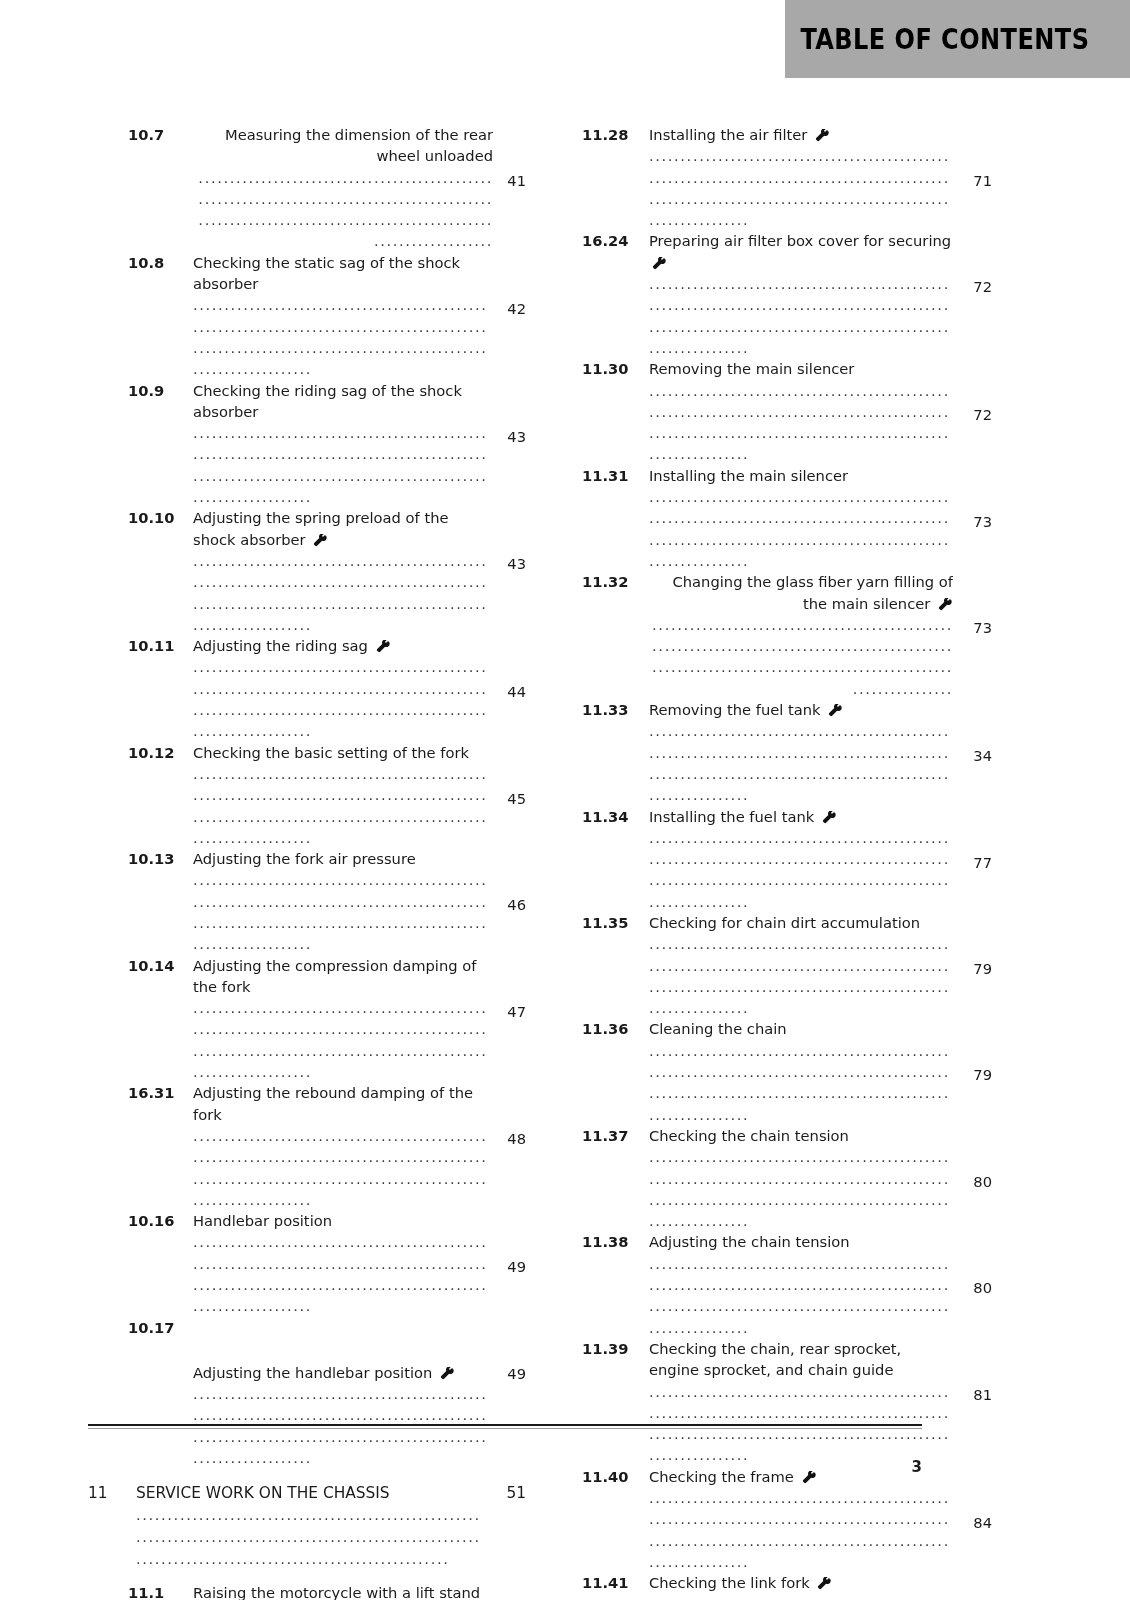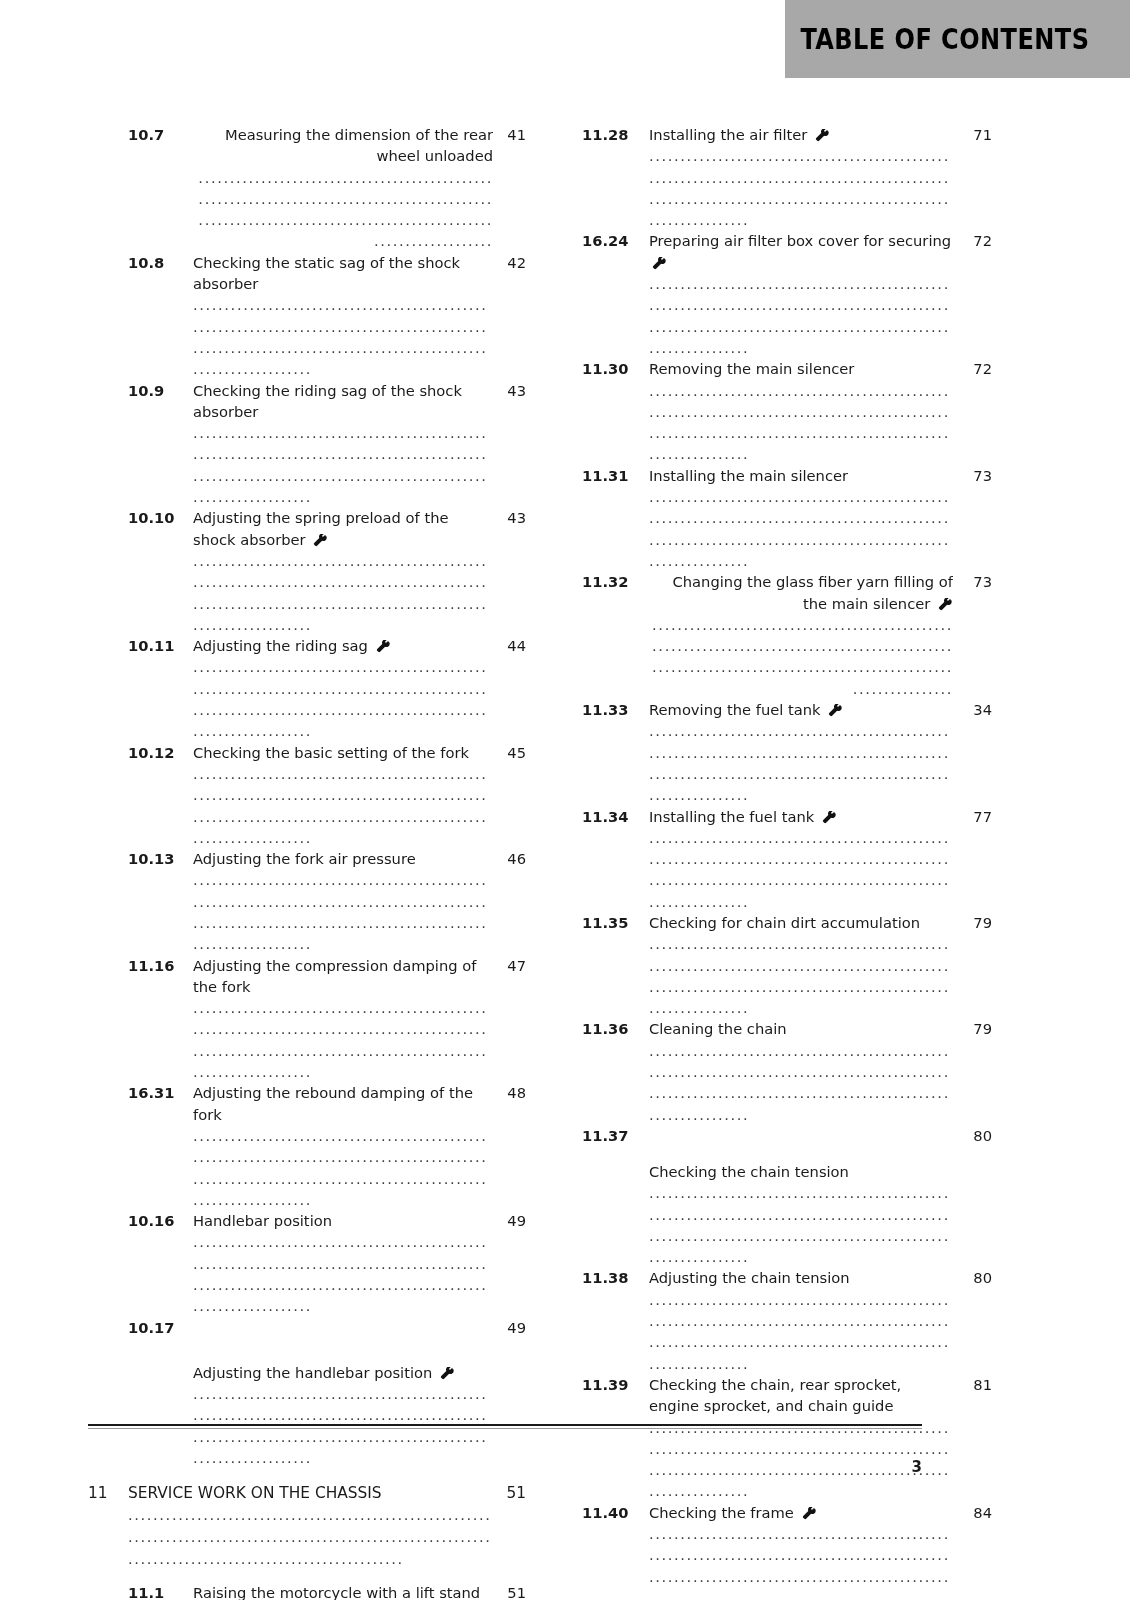--- a/index.html
+++ b/index.html
@@ -77,28 +77,29 @@
   .entry .page {
     flex: 0 0 auto;
     text-align: right;
     white-space: nowrap;
     padding-left: 5px;
   }
 
   
   .entry.sub .num  { width: 60px; margin-left: 40px; font-weight: bold; }
   .entry.sub .body { padding-left: 5px; }
-  .entry.sub .page { width: 28px; }
+  .entry.sub .page { width: 28px; margin-top: 46px; }
 
   
   .entry.chapter {
     font-size: 15.4px;
     line-height: 22px;
     margin-top: 14px;
     margin-bottom: 12px;
+    gap: 8px;
   }
   .entry.chapter .num  { width: 40px; }
   .entry.chapter .body { padding-left: 0px; }
   .entry.chapter .page { width: 28px; }
   .entry.chapter .title-text { text-transform: none; }
 
   
   .col-right .entry.sub .page,
   .col-right .entry.chapter .page { width: 34px; }
   .col-right .entry.sub .num { width: 62px; margin-left: 28px; }
@@ -193,21 +194,21 @@
         <div class="num">10.12</div>
         <div class="body" style="overflow: hidden;"><span class="title-text">Checking the basic setting of the fork </span><span class="leader">................................................................................................................................................................</span></div>
         <div class="page">45</div>
       </div>
       <div class="entry sub">
         <div class="num">10.13</div>
         <div class="body" style="overflow: hidden;"><span class="title-text">Adjusting the fork air pressure </span><span class="leader">................................................................................................................................................................</span></div>
         <div class="page">46</div>
       </div>
       <div class="entry sub">
-        <div class="num">11.16</div>
+        <div class="num">10.14</div>
         <div class="body" style="overflow: hidden;"><span class="title-text">Adjusting the compression damping of the fork </span><span class="leader">................................................................................................................................................................</span></div>
         <div class="page">47</div>
       </div>
       <div class="entry sub">
         <div class="num">16.31</div>
         <div class="body" style="overflow: hidden;"><span class="title-text">Adjusting the rebound damping of the fork </span><span class="leader">................................................................................................................................................................</span></div>
         <div class="page">48</div>
       </div>
       <div class="entry sub">
         <div class="num">10.16</div>
@@ -283,21 +284,21 @@
         <div class="body" style="overflow: hidden;"><span class="title-text">Checking for chain dirt accumulation </span><span class="leader">................................................................................................................................................................</span></div>
         <div class="page">79</div>
       </div>
       <div class="entry sub">
         <div class="num">11.36</div>
         <div class="body" style="overflow: hidden;"><span class="title-text">Cleaning the chain </span><span class="leader">................................................................................................................................................................</span></div>
         <div class="page">79</div>
       </div>
       <div class="entry sub">
         <div class="num">11.37</div>
-        <div class="body" style="overflow: hidden; margin-top: 36px;"><span class="title-text">Checking the chain tension </span><span class="leader">................................................................................................................................................................</span></div>
+        <div class="body" style="overflow: hidden;"><span class="title-text">Checking the chain tension </span><span class="leader">................................................................................................................................................................</span></div>
         <div class="page">80</div>
       </div>
       <div class="entry sub">
         <div class="num">11.38</div>
         <div class="body" style="overflow: hidden;"><span class="title-text">Adjusting the chain tension </span><span class="leader">................................................................................................................................................................</span></div>
         <div class="page">80</div>
       </div>
       <div class="entry sub">
         <div class="num">11.39</div>
         <div class="body" style="overflow: hidden;"><span class="title-text">Checking the chain, rear sprocket, engine sprocket, and chain guide </span><span class="leader">................................................................................................................................................................</span></div>

